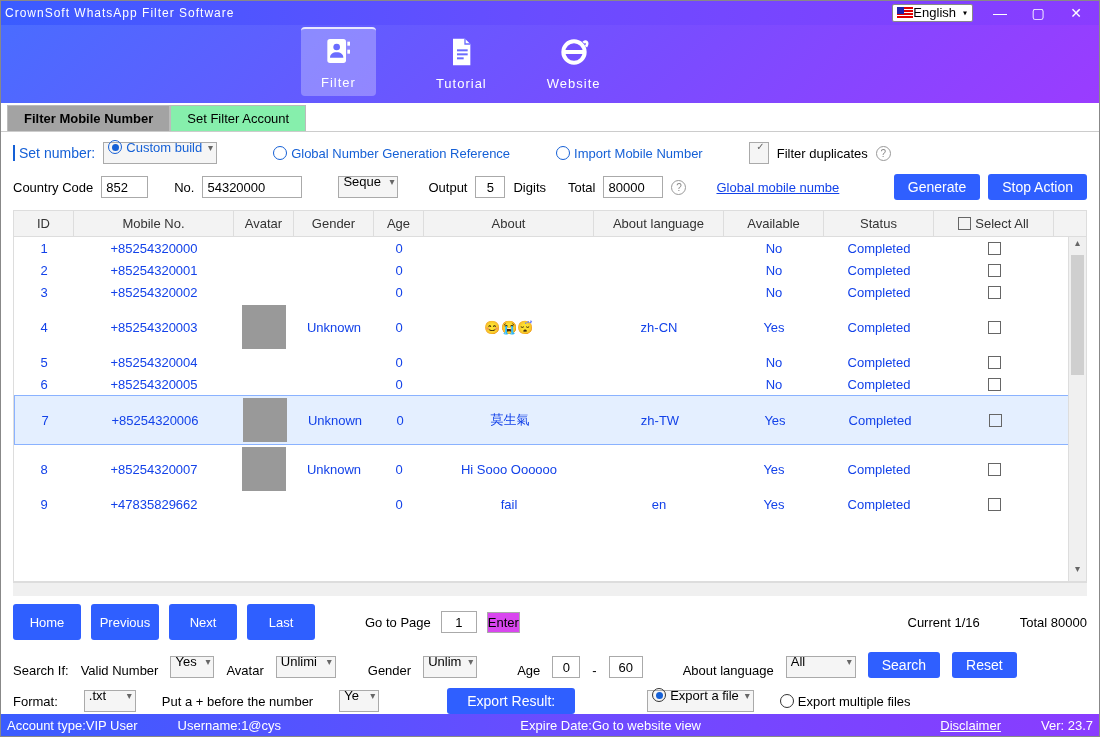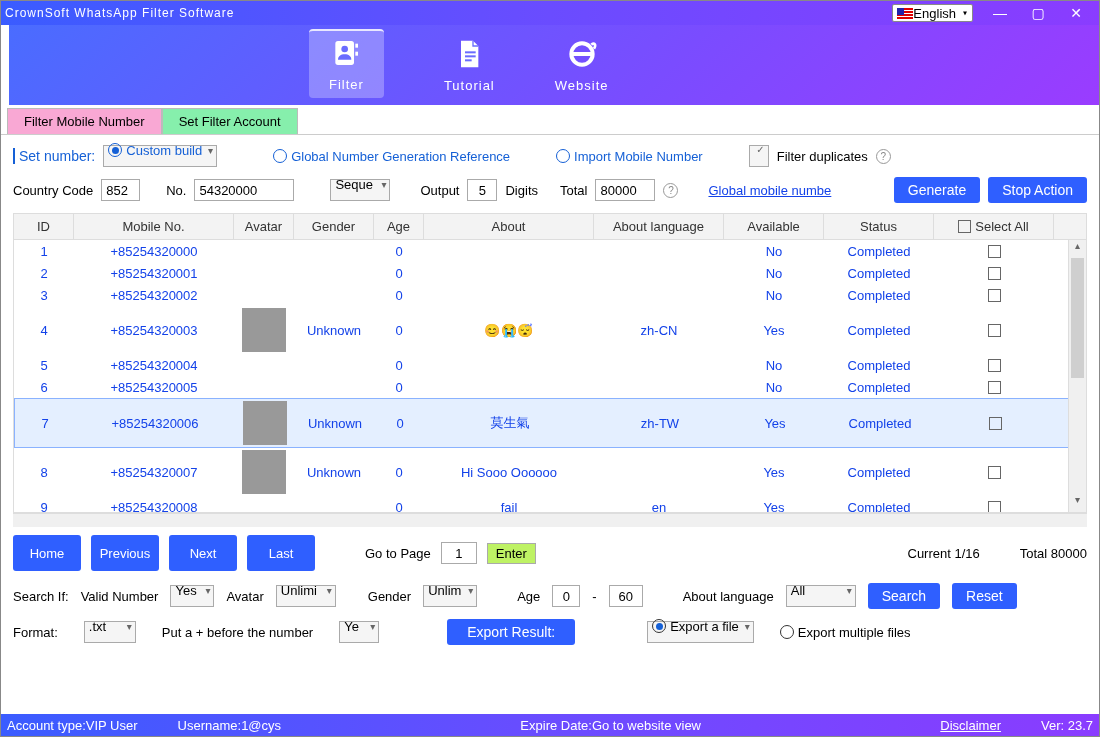--- a/index.html
+++ b/index.html
@@ -7,66 +7,66 @@
 
   .titlebar { height: 24px; background: linear-gradient(90deg,#3a5cff 0%,#6a4cff 50%,#8a3cff 100%); color:#fff; display:flex; align-items:center; padding:0 4px; font-family: "Courier New", monospace; }
   .titlebar .title { flex:1; font-size:12px; letter-spacing:1px; }
   .lang-select { background:#fff; color:#000; border:1px solid #888; border-radius:2px; padding:0 16px 0 4px; height:18px; display:flex; align-items:center; font-family:"Courier New",monospace; position:relative;}
   .lang-select::after{content:"▾"; position:absolute; right:4px; font-size:10px;}
   .flag { width:16px; height:11px; background: linear-gradient(to bottom,#d00 0,#d00 14%,#fff 14%,#fff 28%,#d00 28%,#d00 42%,#fff 42%,#fff 57%,#d00 57%,#d00 71%,#fff 71%,#fff 85%,#d00 85%,#d00 100%); position:relative;}
   .flag::before{content:""; position:absolute; width:7px; height:7px; background:#22a; left:0; top:0;}
   .winbtns { display:flex; gap:0px; margin-left:8px;}
   .winbtn { width:38px; height:20px; color:#fff; display:flex; align-items:center; justify-content:center; font-size:14px; font-family:Arial; }
 
-  .toolbar { height: 80px; background: linear-gradient(135deg,#4a6cff 0%,#7a4cff 60%,#9a3cff 100%); display:flex; align-items:center; gap:60px; padding-left:300px;margin-left:8px;}
+  .toolbar { height: 80px; background: linear-gradient(135deg,#4a6cff 0%,#7a4cff 60%,#9a3cff 100%); display:flex; align-items:center; gap:60px; padding-left:300px;}
   .tool { text-align:center; color:#fff; font-family:"Courier New",monospace; font-size:13px; letter-spacing:1px;}
   .tool.active { background: rgba(255,255,255,0.28); border-radius:4px; border-top:2px solid rgba(255,255,255,0.8); padding:6px 20px; margin-top:-4px;}
   .tool .ticon { width:32px; height:32px; margin:0 auto 4px;}
 
   .tabs-row { height:30px; border-bottom:1px solid #ccc; display:flex; align-items:flex-end; padding-left:6px; background:#fff;}
   .tab { border:1px solid #bbb; border-bottom:none; padding:5px 16px; background:#86efac; margin-right:0px; font-size:13px;}
-  .tab.active { background:#f9a8d4; font-weight:400;}
+  .tab.active { background:#a3a3a3; font-weight:700;}
 
   .content { padding: 10px 12px 0 12px; flex:1; display:flex; flex-direction:column; }
 
   .row { display:flex; align-items:center; gap:8px; margin-bottom:10px; flex-wrap:nowrap;}
   .section-title { color:#1560d6; font-size:14px; font-weight:500; border-left:2px solid #1560d6; padding-left:4px;}
   .radio { display:inline-flex; align-items:center; gap:4px; color:#1560d6; font-size:14px;}
   .radio .dot{width:14px;height:14px;border:1px solid #1560d6;border-radius:50%;display:inline-flex;align-items:center;justify-content:center;}
   .radio.sel .dot::after{content:"";width:7px;height:7px;background:#1560d6;border-radius:50%;}
   .chk { width:13px;height:13px;border:1px solid #666;display:inline-flex;align-items:center;justify-content:center;font-size:11px;line-height:1;}
   .chk.sel::after{content:"✓";}
   .helpcircle{width:15px;height:15px;border:1px solid #999;border-radius:50%;color:#888;font-size:10px;display:inline-flex;align-items:center;justify-content:center;}
 
   .inp { border:1px solid #aaa; height:22px; padding:0 4px; background:#fff;}
   .sel { border:1px solid #aaa; height:22px; padding:0 14px 12px 4px; background:#f5f5f5; position:relative; display:inline-flex; align-items:center;}
   .sel::after{content:"▾"; position:absolute; right:3px; font-size:10px; color:#666;}
   .btn-blue { background:#2f5fff; color:#fff; border:none; padding:4px 14px; border-radius:3px; height:26px; font-size:14px;}
   .btn-nav { background:#2f5fff; color:#fff; border:none; padding:4px 0; border-radius:3px; height:36px; width:68px; text-align:center;}
   .link{color:#1342e9; text-decoration:underline;}
 
-  .table-wrap{ border:1px solid #ddd; position:relative; height:300px; overflow:hidden;}
+  .table-wrap{ border:1px solid #ddd; position:relative; height:372px; overflow:hidden;}
   .thead, .trow { display:grid; grid-template-columns: 60px 160px 60px 80px 50px 170px 130px 100px 110px 120px; align-items:center;}
   .thead { background:#f3f3f3; height:26px; border-bottom:1px solid #ddd; color:#333;}
   .thead > div { border-right:1px solid #ddd; text-align:center; font-size:13px; display:flex; align-items:center; justify-content:center; height:100%; gap:4px;}
   .tbody { overflow-y:auto; height:274px;}
   .trow { min-height:22px; color:#1342e9; font-size:13px;}
   .trow.tall{ min-height:48px;}
   .trow > div { text-align:center; }
   .trow.selected { background:#e4efff; border:1px solid #8ab2ff; }
   .avatar-img{width:44px;height:44px;background:#999;margin:2px auto;display:block;}
   .cell-chk{width:13px;height:13px;border:1px solid #666;margin:0 auto;display:block;}
 
   .scrollbar-v{position:absolute;right:0;top:26px;bottom:0;width:18px;background:#f0f0f0;border-left:1px solid #ddd;}
   .scrollbar-v .up,.scrollbar-v .dn{height:18px;text-align:center;font-size:10px;color:#666;}
   .scrollbar-v .thumb{position:absolute;left:2px;right:2px;top:18px;height:120px;background:#cfcfcf;}
   .scrollbar-h{height:14px;background:#f0f0f0;border-top:1px solid #ddd;}
 
   .pager-row{display:flex;align-items:center;gap:10px;margin-top:8px;}
-  .searchbar{display:flex;align-items:center;gap:12px;margin-top:12px;flex-wrap:nowrap;}
+  .searchbar{display:flex;align-items:flex-end;gap:12px;margin-top:12px;flex-wrap:nowrap;}
   .exportbar{display:flex;align-items:center;gap:26px;margin-top:10px;}
 
   .statusbar { height:22px; background: linear-gradient(90deg,#3a5cff 0%,#6a4cff 50%,#8a3cff 100%); color:#fff; display:flex; align-items:center; padding:0 6px; font-family:"Courier New",monospace; font-size:12px; gap:40px;}
   .statusbar .spacer{flex:1;}
 </style>
 </head>
 <body>
 
 <div class="titlebar">
   <span class="title">CrownSoft WhatsApp Filter Software</span>
@@ -136,21 +136,21 @@
         <span>Import Mobile Number</span>
       </span>
     <span style="width:30px"></span>
     <span class="chk sel"></span>
     <span style="color:#000">Filter duplicates</span>
     <span class="helpcircle">?</span>
   </div>
 
   <div class="row">
     <span>Country Code</span>
-    <input class="inp" style="width: 39px;" value="852">
+    <input class="inp" style="width: 47px;" value="852">
     <span style="width:10px"></span>
     <span>No.</span>
     <input class="inp" style="width: 100px;" value="54320000">
     <span style="width:20px"></span>
     <span class="sel" style="width:60px">
         <span>Seque</span>
       </span>
     <span style="width:14px"></span>
     <span>Output</span>
     <input class="inp" style="width: 30px; text-align: center;" value="5">
@@ -296,21 +296,21 @@
           <div>Hi  Sooo Oooooo</div>
           <div></div>
           <div>Yes</div>
           <div>Completed</div>
           <div>
             <span class="cell-chk"></span>
           </div>
         </div>
         <div class="trow">
           <div>9</div>
-          <div>+85254320008</div>
+          <div>+47835829662</div>
           <div></div>
           <div></div>
           <div>0</div>
           <div>fail</div>
           <div>en</div>
           <div>Yes</div>
           <div>Completed</div>
           <div>
             <span class="cell-chk"></span>
           </div>
@@ -325,21 +325,21 @@
   <div class="scrollbar-h"></div>
 
   <div class="pager-row">
     <button class="btn-nav">Home</button>
     <button class="btn-nav">Previous</button>
     <button class="btn-nav">Next</button>
     <button class="btn-nav">Last</button>
     <span style="width:30px"></span>
     <span>Go to Page</span>
     <input class="inp" style="width: 36px; text-align: center;" value="1">
-    <button style="border:1px solid #aaa;background:#bef264;padding:2px 8px">Enter</button>
+    <button style="border:1px solid #aaa;background:#d946ef;padding:2px 0">Enter</button>
     <span style="flex:1"></span>
     <span style="margin-right:30px">Current 1/16</span>
     <span>Total 80000</span>
   </div>
 
   <div class="searchbar">
     <span>Search If:</span>
     <span>Valid Number</span>
     <span class="sel" style="width:44px">
         <span>Yes</span>

